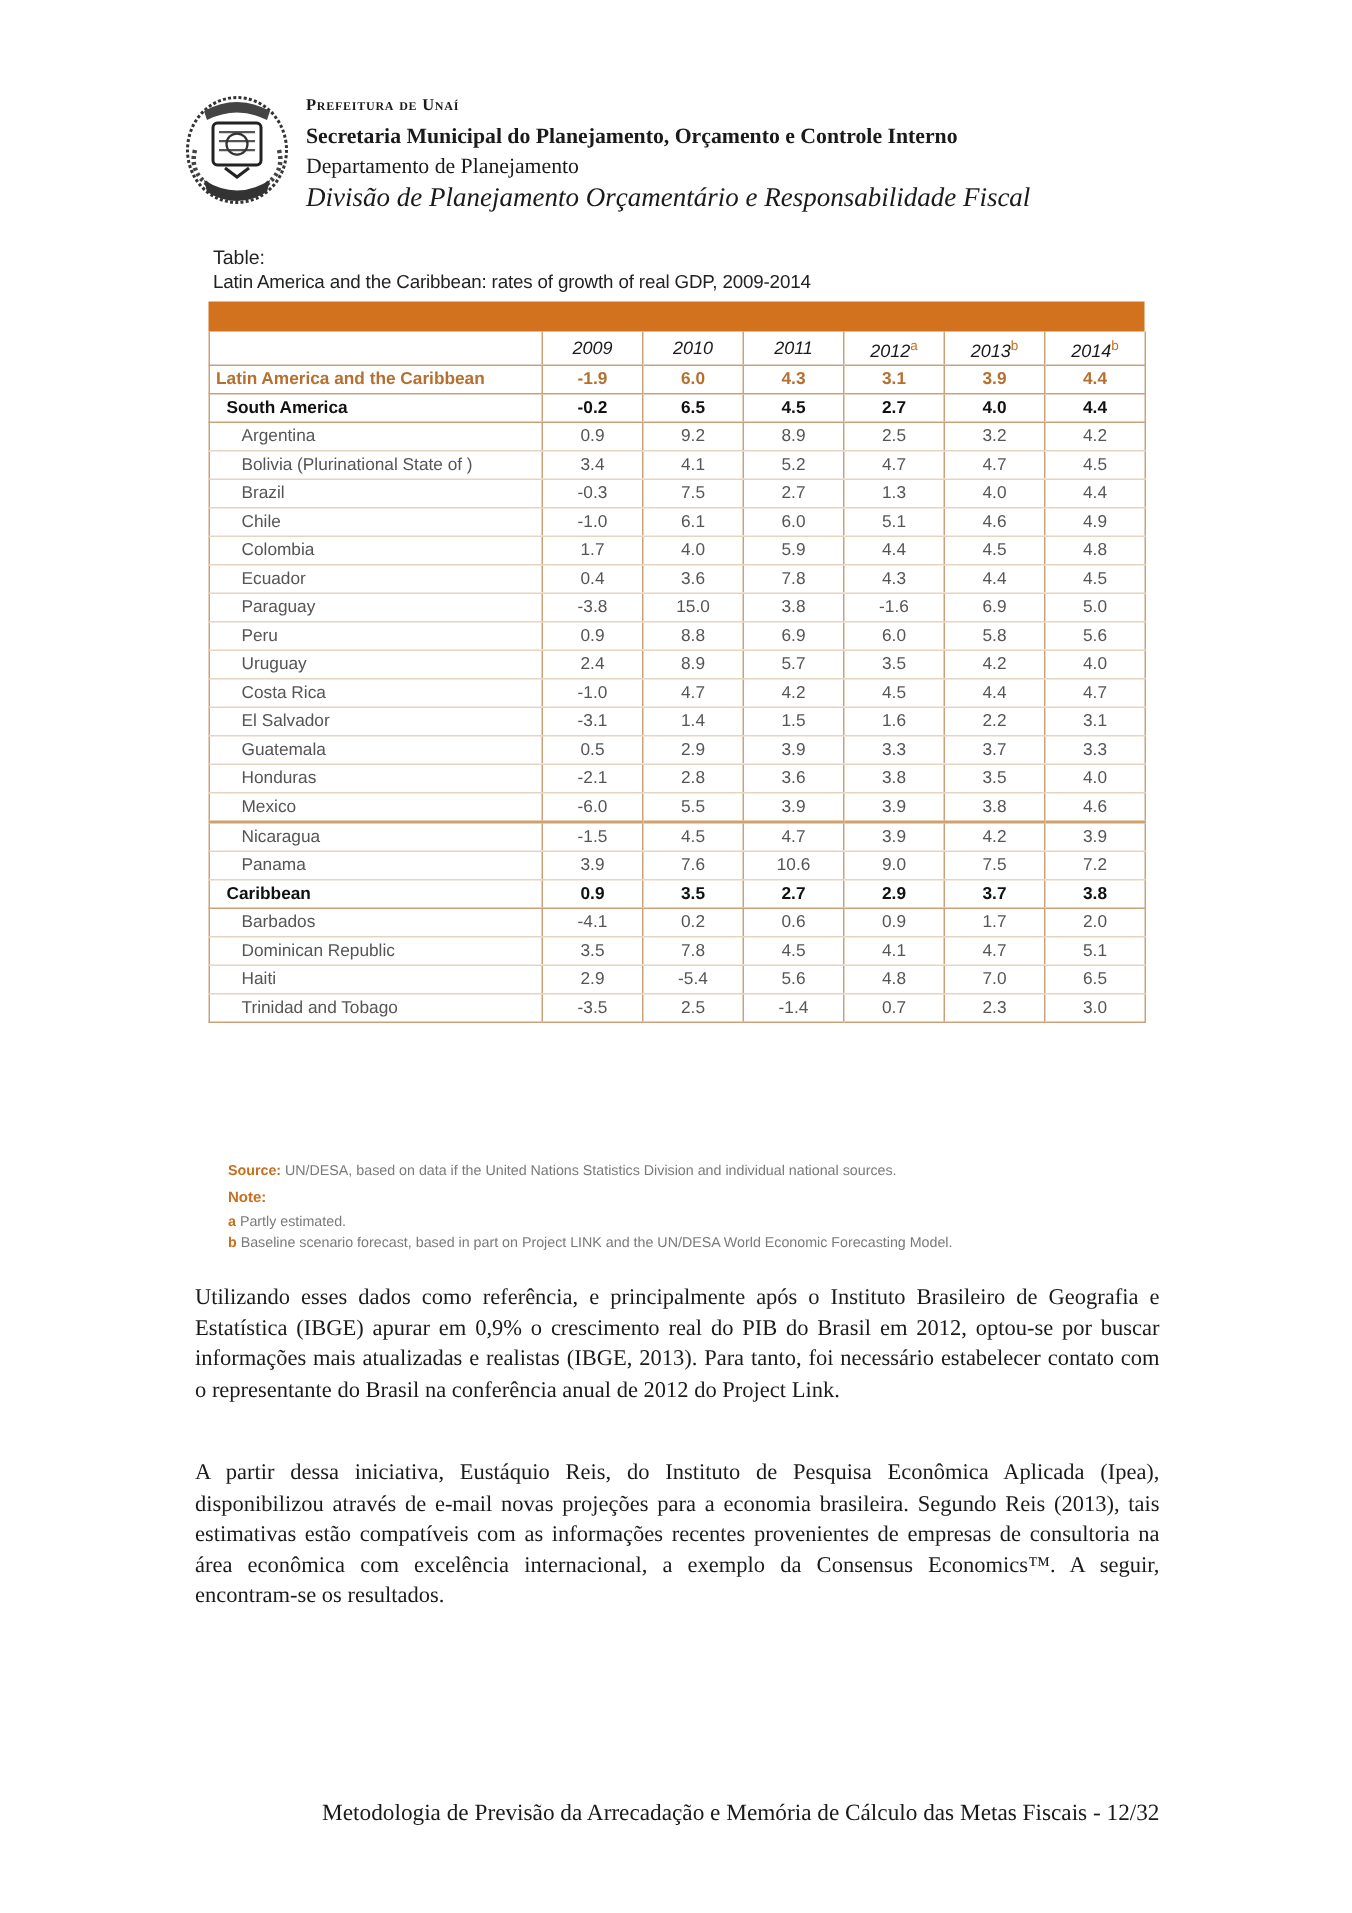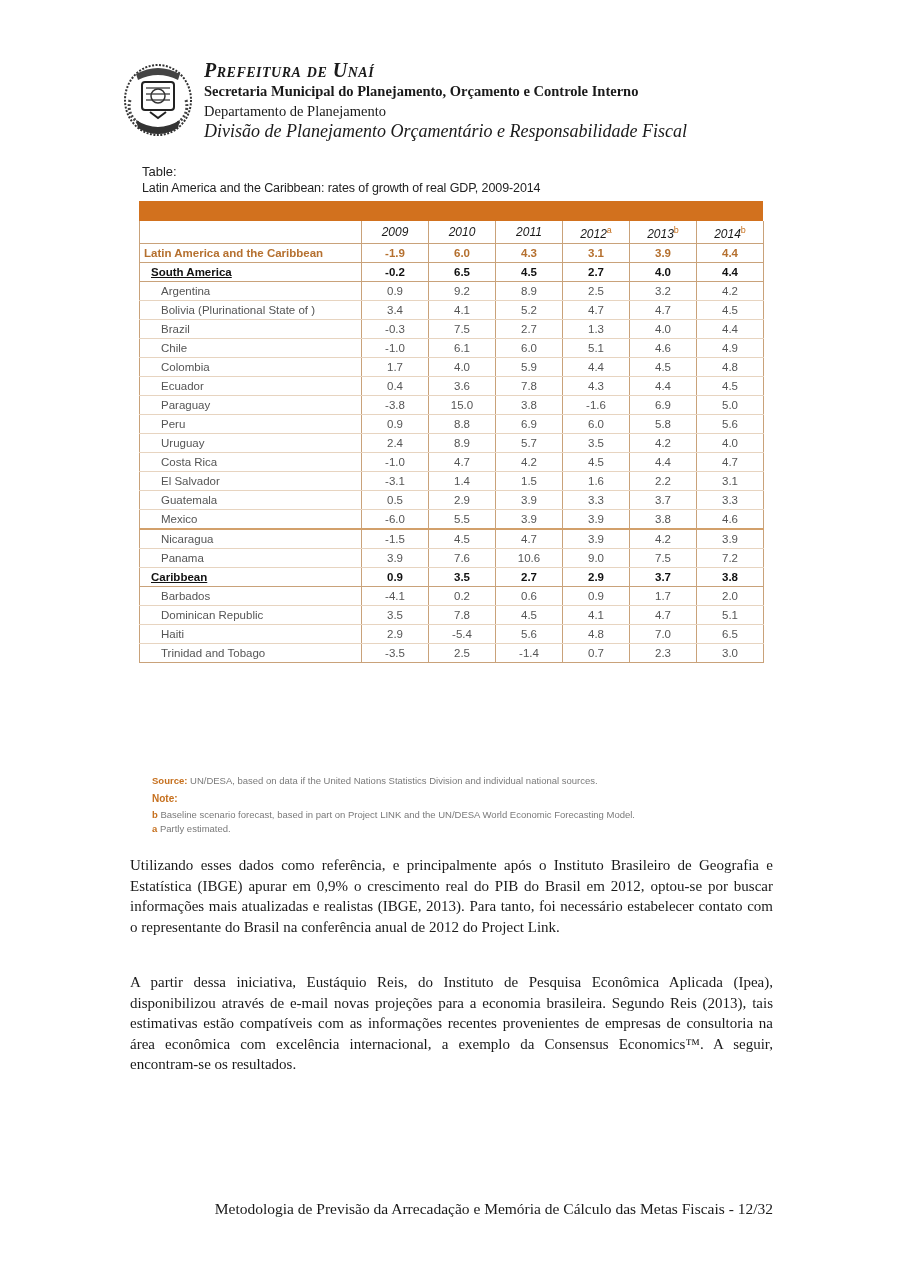--- a/index.html
+++ b/index.html
@@ -1,21 +1,21 @@
 <!DOCTYPE html>
 <html><head>
 <meta charset="utf-8">
 <style>
   html, body { margin: 0; padding: 0; background: #ffffff; }
   body { width: 901px; height: 1275px; position: relative; overflow: hidden; font-family: "DejaVu Serif", serif; color: #1a1a1a; }
 
   .header { position: absolute; left: 122px; top: 60px; height: 80px; }
   .crest { position: absolute; left: 0; top: 0; width: 72px; height: 78px; }
   .header-text { position: absolute; left: 82px; top: 0; white-space: nowrap; }
-  .h-line1 { font-family: "Liberation Serif", serif; font-size: 20px; font-weight: bold; font-variant: small-caps; letter-spacing: 0.5px; line-height: 21px; font-style: italic; }
+  .h-line1 { font-family: "Liberation Serif", serif; font-size: 11px; font-weight: bold; font-variant: small-caps; letter-spacing: 0.5px; line-height: 21px; }
   .h-line2 { font-family: "Liberation Serif", serif; font-size: 14.5px; font-weight: bold; line-height: 20px; }
   .h-line3 { font-family: "Liberation Serif", serif; font-size: 14.5px; line-height: 20px; }
   .h-line4 { font-family: "Liberation Serif", serif; font-size: 18px; font-style: italic; line-height: 20px; }
 
   .table-caption { position: absolute; left: 142px; top: 163px; font-family: "Liberation Sans", sans-serif; font-size: 13px; color: #222; line-height: 17px; }
   .table-caption .cap-title { font-size: 12.5px; letter-spacing: -0.1px; }
 
   .table-wrap { position: absolute; left: 139px; top: 201px; width: 624px; }
   .orange-bar { height: 20px; background: #d2711e; }
   table.gdp { border-collapse: collapse; width: 624px; font-family: "Liberation Sans", sans-serif; font-size: 11.5px; table-layout: fixed; }
@@ -25,21 +25,21 @@
   table.gdp th { font-weight: normal; font-style: italic; font-size: 12px; text-align: center; border-left: 1px solid #c9a27a; border-bottom: 1px solid #c9a27a; }
   table.gdp th.blank { border-left: 1px solid #c9a27a; }
   table.gdp th sup { color: #c6701e; font-size: 9px; font-style: normal; }
   table.gdp td.val { text-align: center; border-left: 1px solid #c9a27a; color: #555; }
   table.gdp td.name { border-left: 1px solid #c9a27a; padding-left: 21px; color: #555; white-space: nowrap; }
   table.gdp td:last-child, table.gdp th:last-child { border-right: 1px solid #c9a27a; }
   table.gdp tr.country td { border-bottom: 1px solid #e7d4c0; }
   table.gdp tr.lac td { font-weight: bold; color: #b5702f; border-bottom: 1px solid #c9a27a; }
   table.gdp tr.lac td.name { padding-left: 4px; color: #b5702f; }
   table.gdp tr.region td { font-weight: bold; color: #111; border-bottom: 1px solid #c9a27a; }
-  table.gdp tr.region td.name { padding-left: 11px; color: #111; text-decoration: underline; }
+  table.gdp tr.region td.name { padding-left: 11px; color: #111; }
   table.gdp tr.region-strong td { border-bottom: 2px solid #d2a06b; }
   table.gdp tr.sep-strong td { border-bottom: 2px solid #d2a06b; }
   table.gdp tr.bottom td { border-bottom: 1px solid #c9a27a; }
 
   .notes { position: absolute; left: 152px; top: 774px; font-family: "Liberation Sans", sans-serif; font-size: 9.5px; color: #7a7a7a; line-height: 14px; }
   .notes .lbl { color: #c6701e; font-weight: bold; }
   .notes .note-head { color: #c6701e; font-weight: bold; margin-top: 4px; margin-bottom: 2px; font-size: 10px; }
 
   .body-text { position: absolute; left: 130px; width: 643px; font-family: "Liberation Serif", serif; font-size: 15px; line-height: 20.5px; text-align: justify; color: #1a1a1a; }
   .para1 { top: 855px; }
@@ -217,20 +217,29 @@
         </tr>
         <tr class="country">
           <td class="name">Guatemala</td>
           <td class="val">0.5</td>
           <td class="val">2.9</td>
           <td class="val">3.9</td>
           <td class="val">3.3</td>
           <td class="val">3.7</td>
           <td class="val">3.3</td>
         </tr>
+        <tr class="country">
+          <td class="name">Honduras</td>
+          <td class="val">-2.1</td>
+          <td class="val">2.8</td>
+          <td class="val">3.6</td>
+          <td class="val">3.8</td>
+          <td class="val">3.5</td>
+          <td class="val">4.0</td>
+        </tr>
         <tr class="country sep-strong">
           <td class="name">Mexico</td>
           <td class="val">-6.0</td>
           <td class="val">5.5</td>
           <td class="val">3.9</td>
           <td class="val">3.9</td>
           <td class="val">3.8</td>
           <td class="val">4.6</td>
         </tr>
         <tr class="country">
@@ -299,23 +308,23 @@
       </tbody>
   </table>
 </div>
 
 <div class="notes">
   <div>
     <span class="lbl">Source:</span><span> UN/DESA, based on data if the United Nations Statistics Division and individual national sources.</span>
   </div>
   <div class="note-head">Note:</div>
   <div>
+    <span class="lbl">a</span><span> Partly estimated.</span>
+  </div>
+  <div>
     <span class="lbl">b</span><span> Baseline scenario forecast, based in part on Project LINK and the UN/DESA World Economic Forecasting Model.</span>
   </div>
-  <div>
-    <span class="lbl">a</span><span> Partly estimated.</span>
-  </div>
 </div>
 
 <p class="body-text para1" style="margin:0">Utilizando esses dados como referência, e principalmente após o Instituto Brasileiro de Geografia e Estatística (IBGE) apurar em 0,9% o crescimento real do PIB do Brasil em 2012, optou-se por buscar informações mais atualizadas e realistas (IBGE, 2013). Para tanto, foi necessário estabelecer contato com o representante do Brasil na conferência anual de 2012 do Project Link.</p>
 <p class="body-text para2" style="margin:0">A partir dessa iniciativa, Eustáquio Reis, do Instituto de Pesquisa Econômica Aplicada (Ipea), disponibilizou através de e-mail novas projeções para a economia brasileira. Segundo Reis (2013), tais estimativas estão compatíveis com as informações recentes provenientes de empresas de consultoria na área econômica com excelência internacional, a exemplo da Consensus Economics™. A seguir, encontram-se os resultados.</p>
 
 <div class="footer">Metodologia de Previsão da Arrecadação e Memória de Cálculo das Metas Fiscais - 12/32</div>
 
 </body></html>

